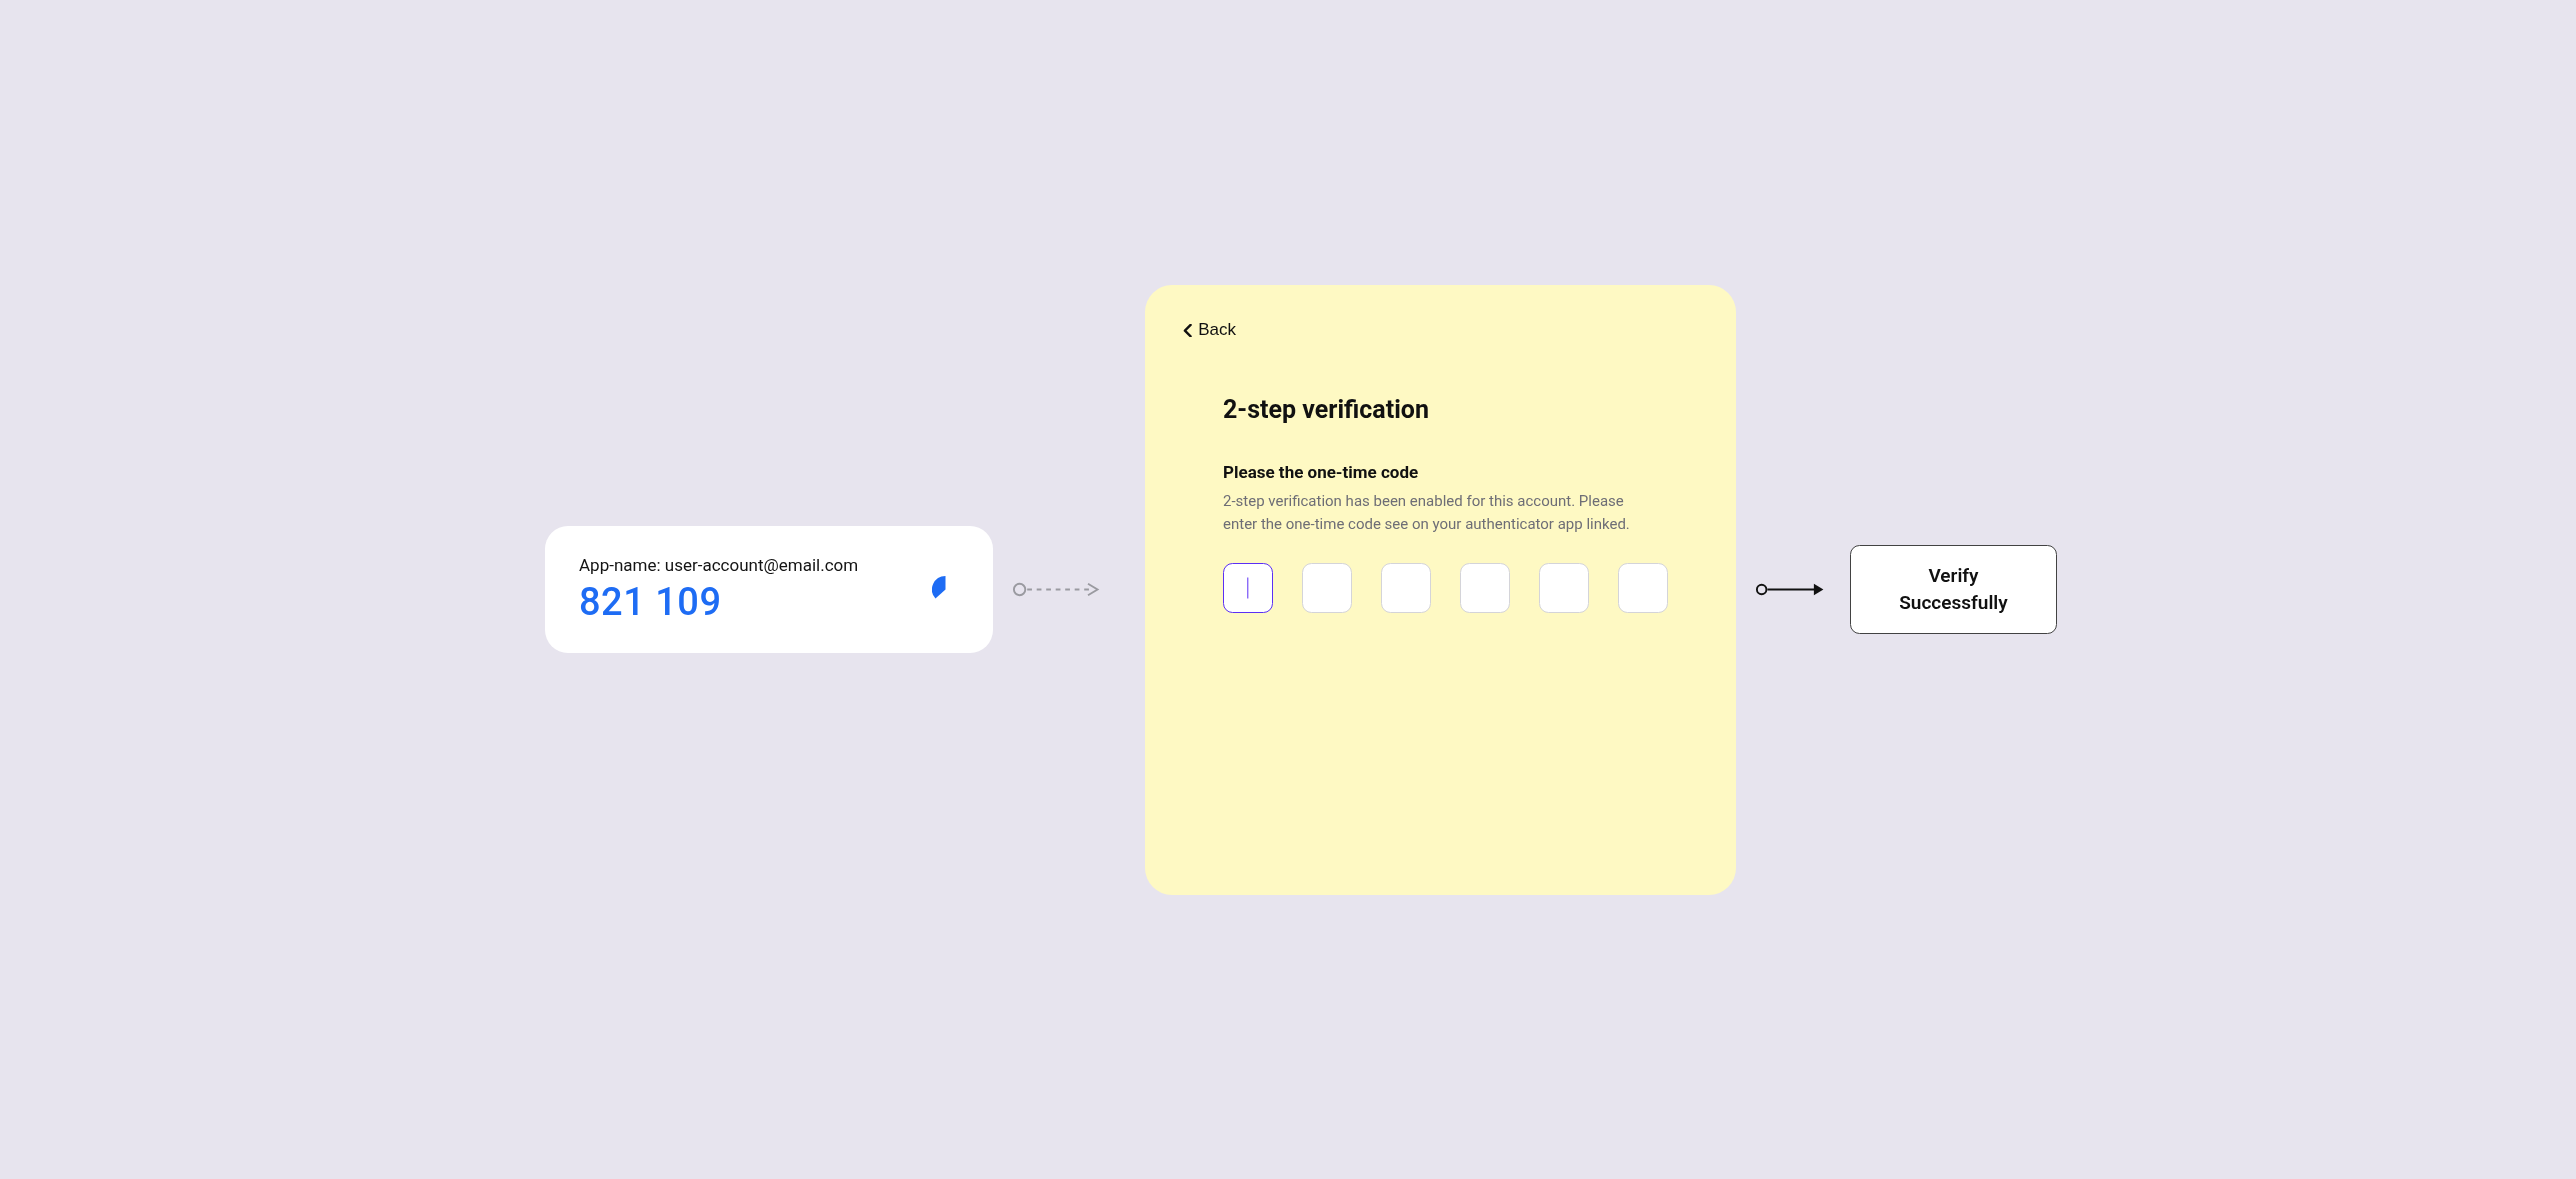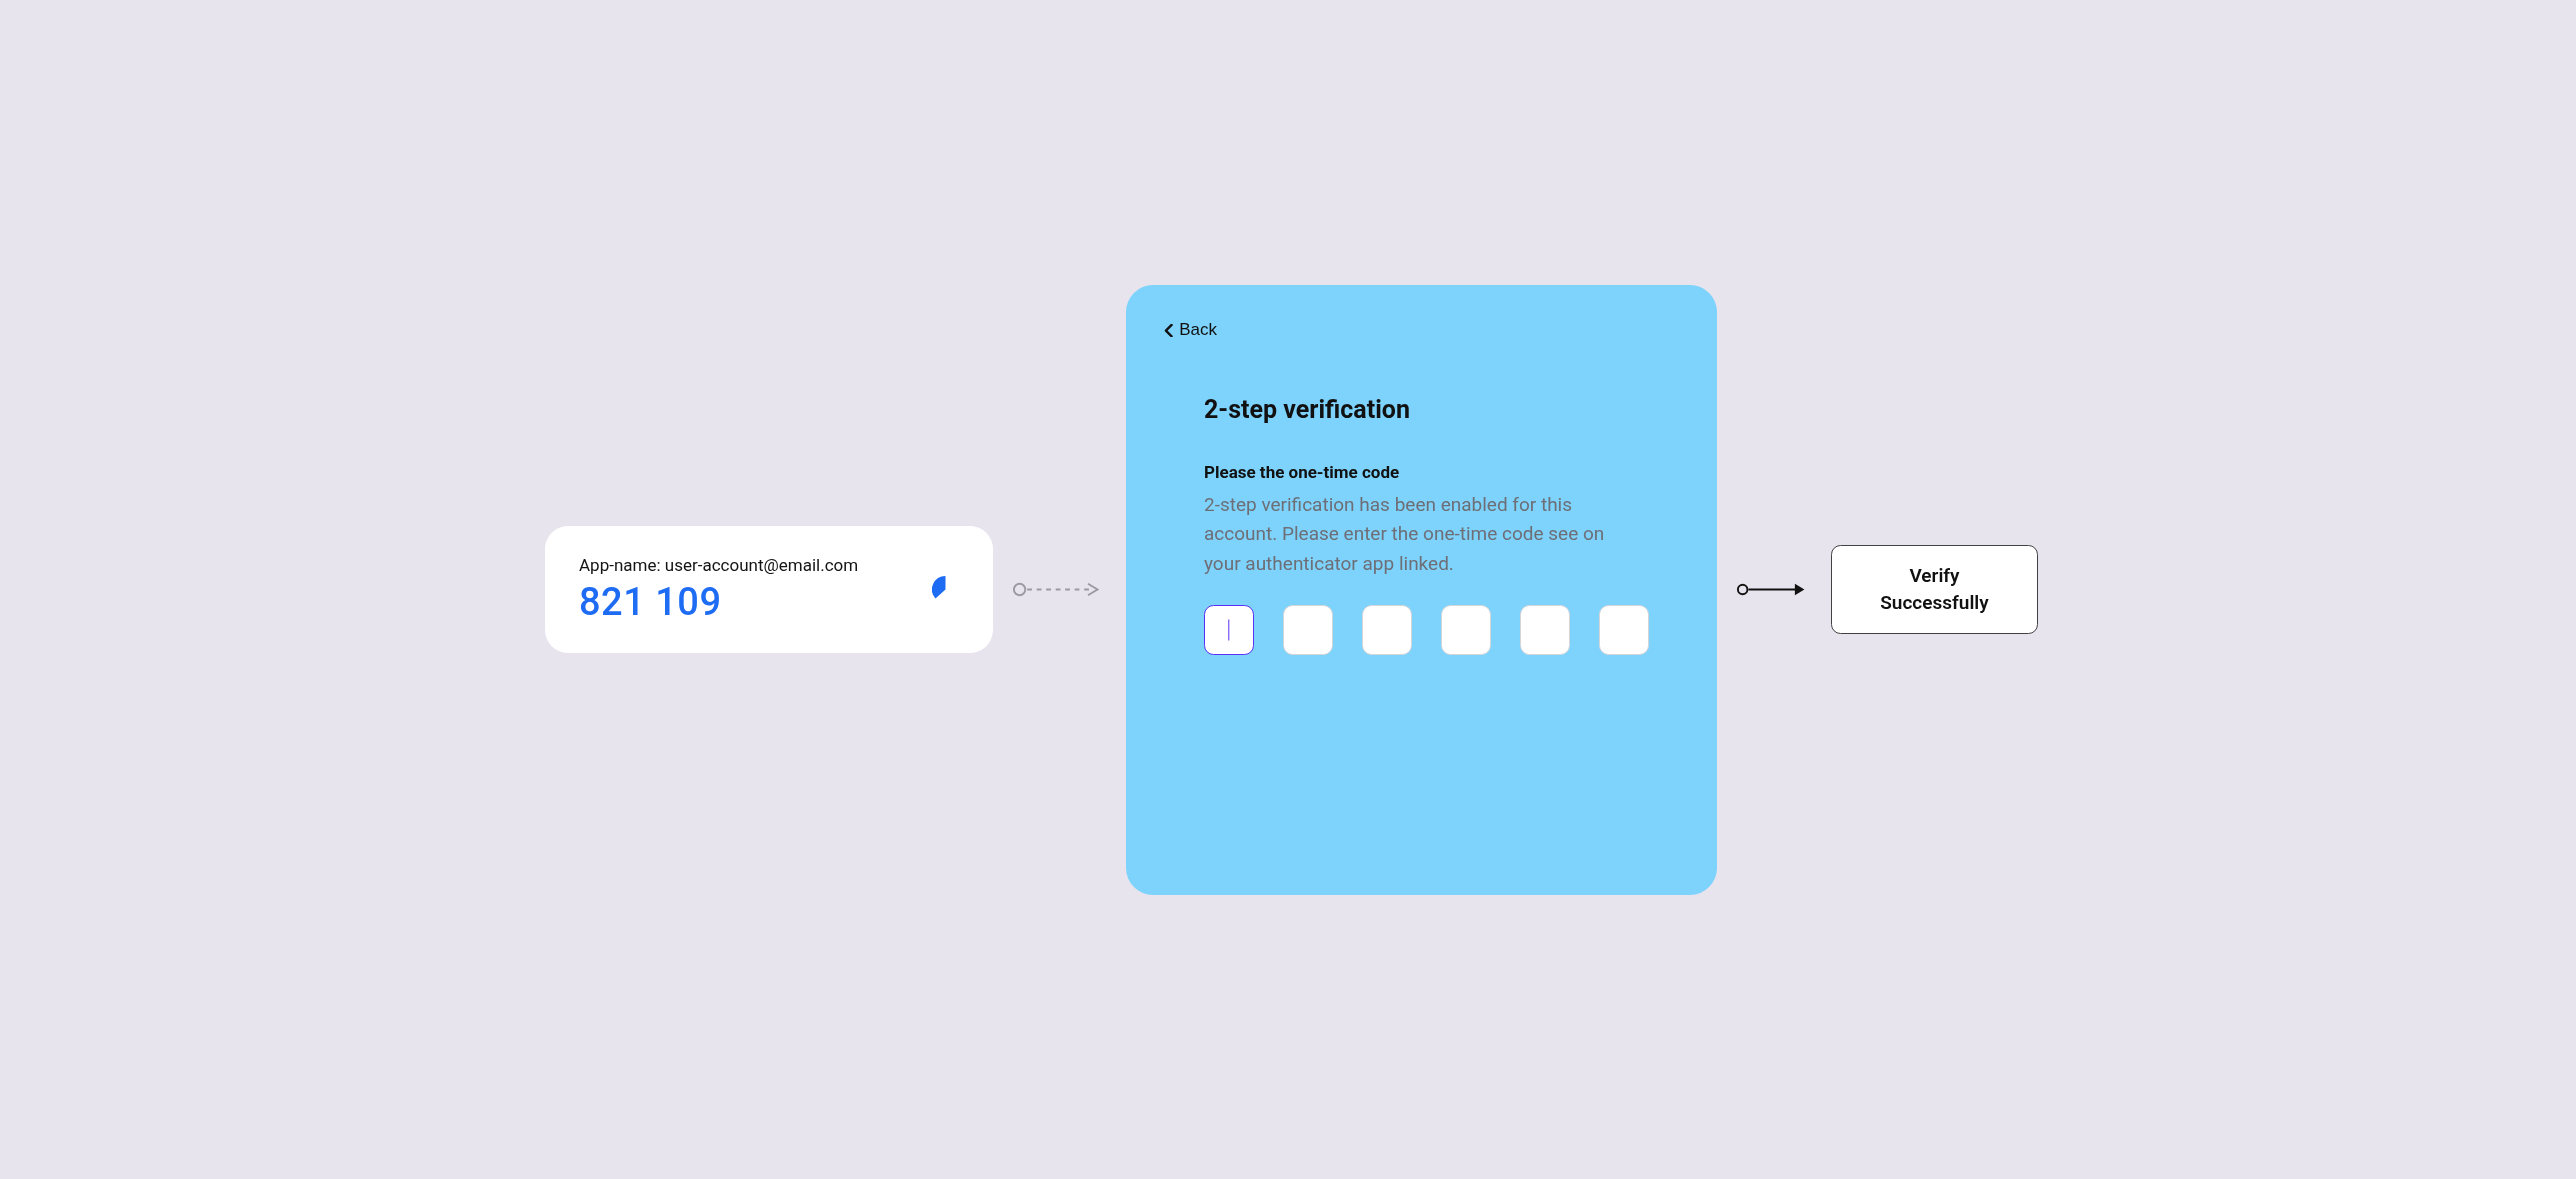--- a/index.html
+++ b/index.html
@@ -67,27 +67,28 @@
   .arrow {
     display: flex;
     align-items: center;
     flex-shrink: 0;
     height: 19px;
   }
   .arrow svg { display:block; }
 
   
   .verify-panel {
-    background: #7dd3fc;
+    background: #fef9c3;
     border-radius: 27px;
     width: 591px;
     height: 610px;
     padding: 34px 38px;
     flex-shrink: 0;
     position: relative;
+    margin-left: 19px;
   }
   .back-btn {
     display: inline-flex;
     align-items: center;
     gap: 5.7px;
     font-size: 17px;
     color: #111;
     background: none;
     border: none;
     cursor: pointer;
@@ -102,21 +103,21 @@
     color: #111;
     margin-bottom: 38px;
   }
   .subhead {
     font-size: 17px;
     font-weight: 700;
     color: #111;
     margin-bottom: 7.6px;
   }
   .desc {
-    font-size: 19px;
+    font-size: 15px;
     line-height: 1.55;
     color: #6e6e76;
     margin-bottom: 27px;
     max-width: 438px;
   }
   .otp-inputs {
     display: flex;
     gap: 29px;
   }
   .digit-box {

